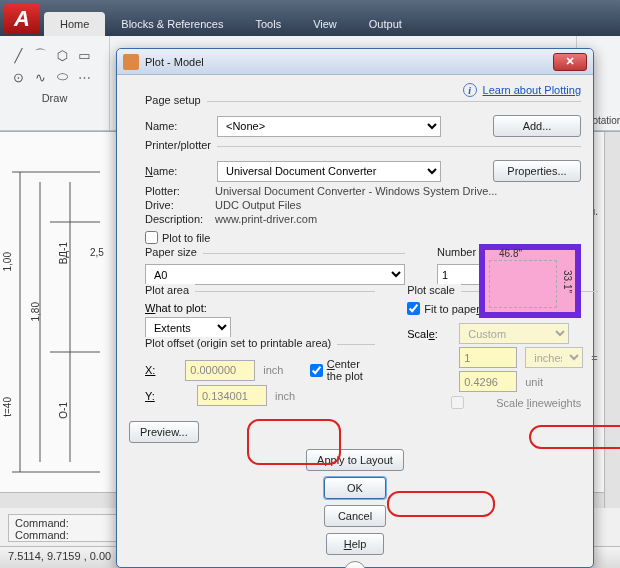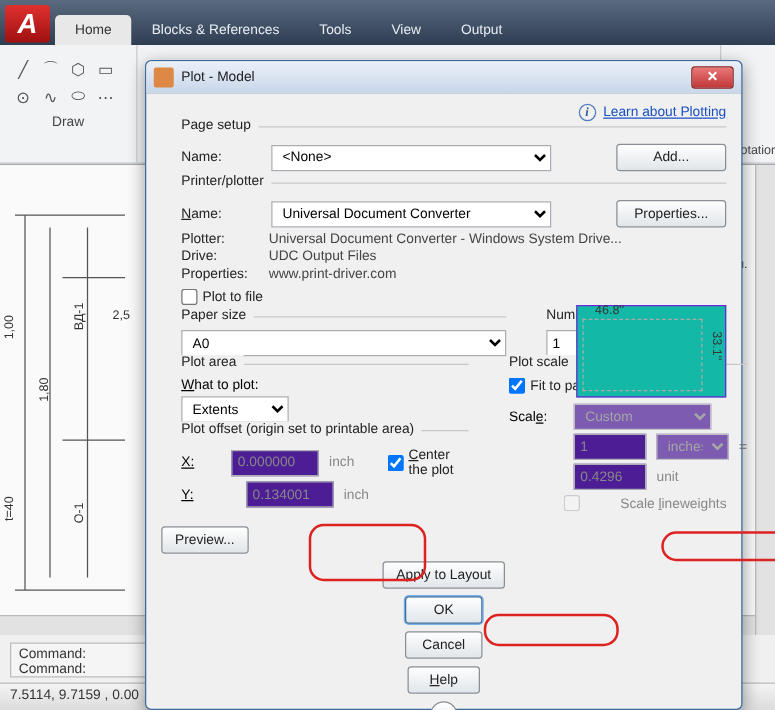--- a/index.html
+++ b/index.html
@@ -46,21 +46,21 @@
 select.wide { width: 224px; }
 select.wide2 { width: 260px; }
 .btn { height:22px; border:1px solid #8a8f95; background: linear-gradient(#fefefe,#e1e6ea); border-radius:3px; padding: 0 10px; cursor: pointer; color:#222; display:inline-flex; align-items:center; justify-content:center;}
 .btn-wide { width: 88px;}
 .ul { text-decoration: underline; }
 
 .kv { display:flex; margin:2px 0;}
 .kv .k { width:70px; color:#222;}
 .kv .v { color:#444;}
 
-.preview-box { width:120px; height:74px; border:1px solid #6d28d9; background:#14b8a6; position:absolute; right:12px; top:195px;}
+.preview-box { width:102px; height:74px; border:6px solid #6d28d9; background:#f9a8d4; position:absolute; right:12px; top:195px;}
 .preview-box::before { content:""; position:absolute; left:4px; top:10px; right:18px; bottom:4px; border:1px dashed #aaa;}
 .dim-h { position:absolute; top:-2px; left:14px; font-size:10px; color:#333;}
 .dim-v { position:absolute; right:2px; top:20px; font-size:10px; color:#333; writing-mode: vertical-rl;}
 
 .cols { display:flex; gap: 16px;}
 .col { flex:1; position:relative;}
 
 .cb { display:flex; align-items:center; gap:4px; color:#222;}
 input[type=checkbox] { width:13px; height:13px;}
 
@@ -70,21 +70,21 @@
 .ring3 { left: 412px; top: 376px; width: 106px; height: 24px;}
 
 .copies { display:flex; align-items:center; gap:4px;}
 .spin { display:flex; flex-direction:column;}
 .spin-btn { width:16px; height:10px; border:1px solid #999; background:linear-gradient(#fff,#ddd); font-size:7px; display:flex;align-items:center;justify-content:center; cursor:pointer;}
 
 .btn-row { display:flex; justify-content:flex-end; gap:6px; padding-top:6px; align-items:center;flex-direction:column;}
 .btn-ok { border-color:#3a6aa0; box-shadow: 0 0 0 1px #7ab0e8;}
 .arrow-btn { width:22px; height:22px; border:1px solid #8a8f95; border-radius:11px; background:linear-gradient(#fff,#e0e4e8); display:inline-flex;align-items:center;justify-content:center; cursor:pointer;}
 
-.disabled, select:disabled, input:disabled { background:#4c1d95; color:#888;}
+.disabled, select:disabled, input:disabled { background:#fef9c3; color:#888;}
 </style>
 </head>
 <body>
 
 <div class="app-bg">
   <div class="ribbon">
     <div class="logo-a">A</div>
     <div class="ribbon-tabs">
       <div class="ribbon-tab active">Home</div>
       <div class="ribbon-tab">Blocks &amp; References</div>
@@ -182,21 +182,21 @@
       </div>
       <div class="kv">
           <div class="k">Plotter:</div>
           <div class="v">Universal Document Converter - Windows System Drive...</div>
         </div>
       <div class="kv">
           <div class="k">Drive:</div>
           <div class="v">UDC Output Files</div>
         </div>
       <div class="kv">
-          <div class="k">Properties:</div>
+          <div class="k">Description:</div>
           <div class="v">www.print-driver.com</div>
         </div>
       <div class="row cb" style="margin-top:6px;">
         <input type="checkbox" style="">
         <span>Plot to file</span>
       </div>
     </div>
 
     <div class="cols">
       <div class="col" style="flex:1.6">

